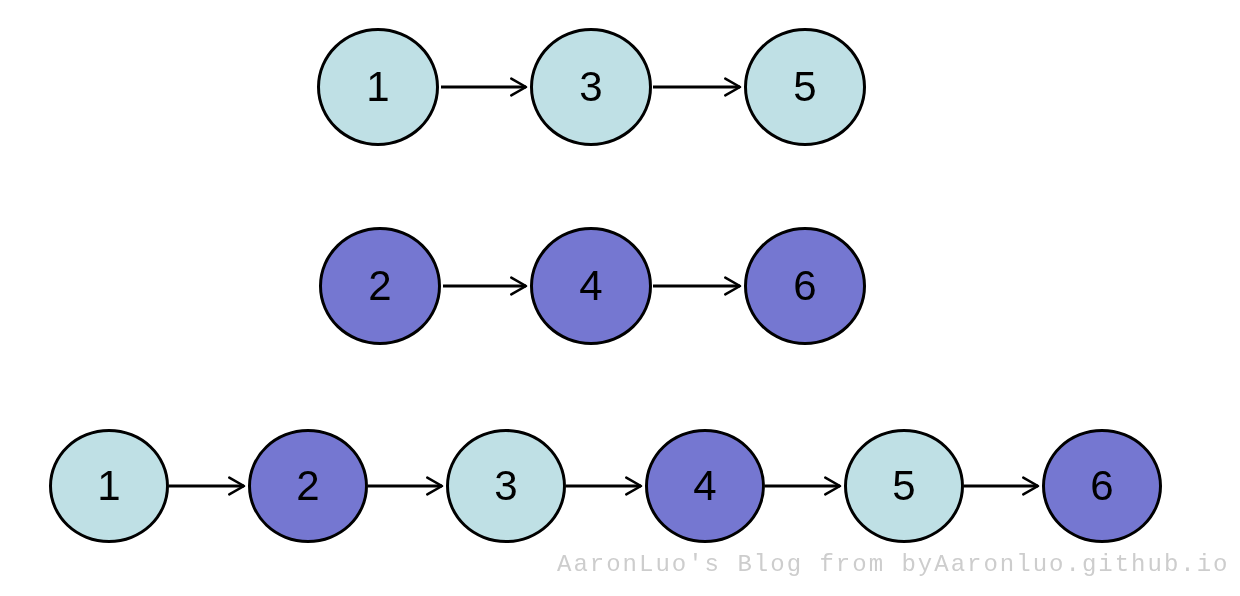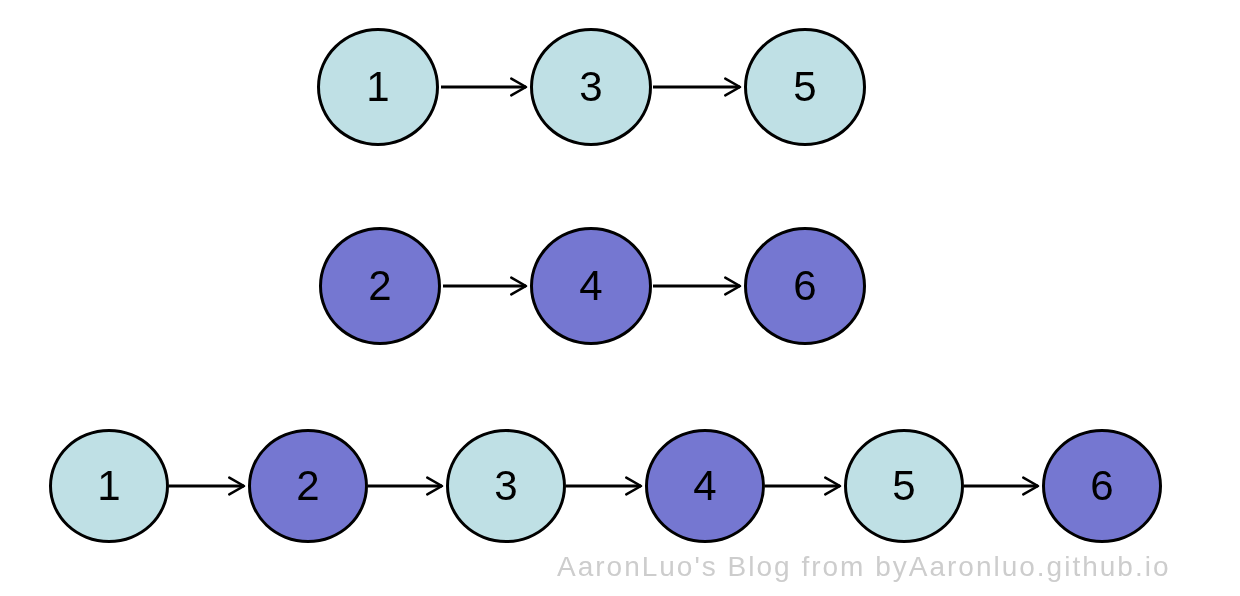--- a/index.html
+++ b/index.html
@@ -22,22 +22,22 @@
     border-radius:50%;
     display:flex;align-items:center;justify-content:center;
     font-size:42px;color:#000;line-height:1;
   }
   .node.lg{width:122px;height:118px;}
   .node.sm{width:120px;height:114px;}
   .node.cyan{background:var(--cyan-fill);}
   .node.purple{background:var(--purple-fill);}
   .watermark{
     position:absolute;left:557px;top:551px;
-    font-family:Liberation Sans, sans-serif;
-    font-size:28px;letter-spacing:2px;white-space:nowrap;
+    font-family:Liberation Mono, monospace;
+    font-size:24px;letter-spacing:2px;white-space:nowrap;
     color:var(--watermark);
   }
 </style>
 </head>
 <body>
 
 <div class="canvas">
 
   <svg class="arrows-layer" width="1240" height="596" viewBox="0 0 1240 596" xmlns="http://www.w3.org/2000/svg">
     <defs>

